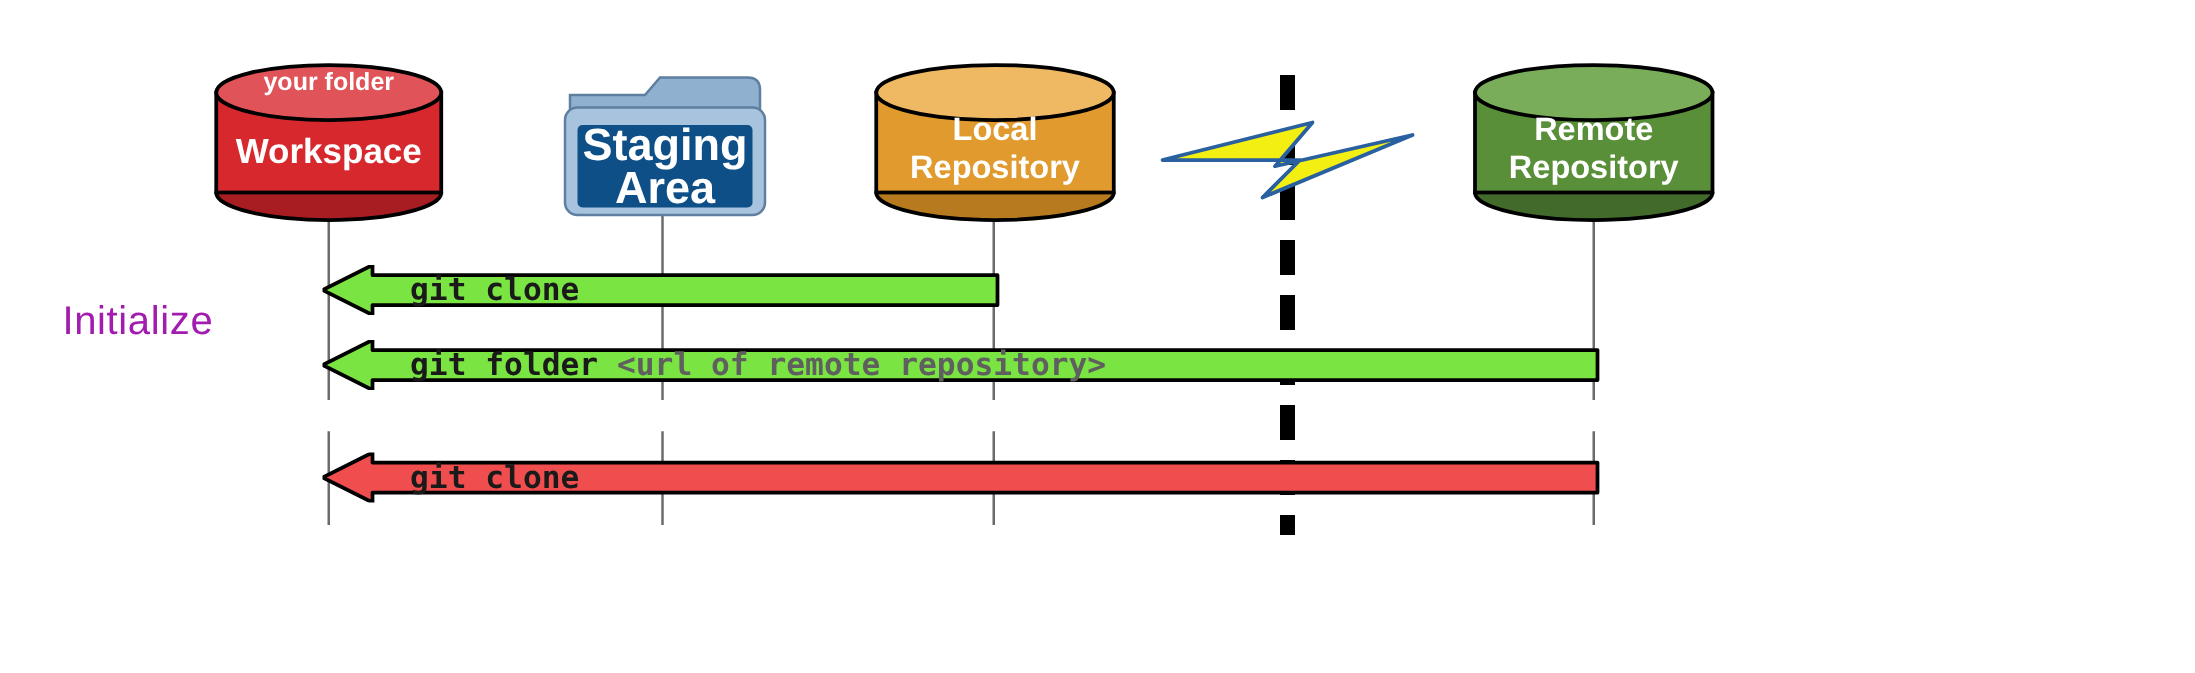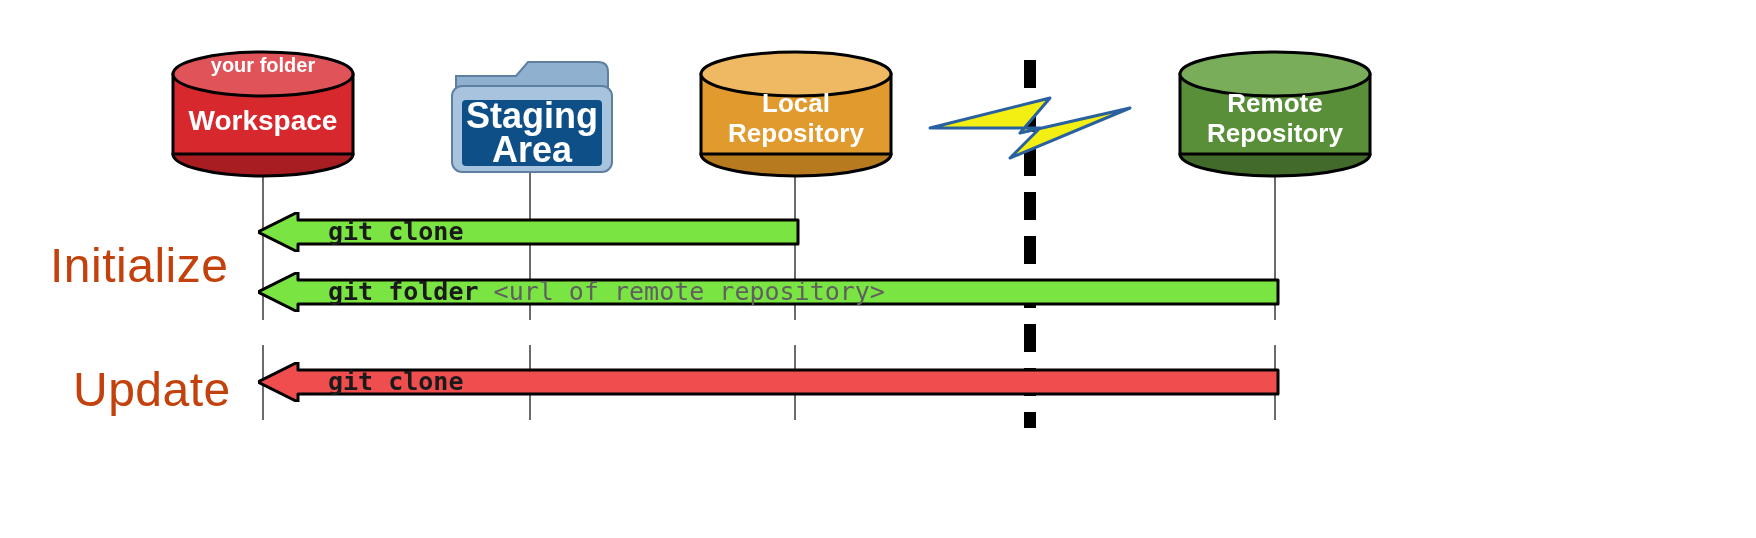--- a/index.html
+++ b/index.html
@@ -1,20 +1,20 @@
 <!DOCTYPE html>
 <html><head>
 <meta charset="utf-8">
 <style>
 html,body{margin:0;padding:0;font-family:"Segoe UI","Helvetica Neue",Arial,sans-serif;background:#fff;color:#222}
 .stage{position:relative;width:1756px;height:538px;overflow:hidden}
 .stage>.abs,.stage svg{position:absolute}
-.row-label{font-size:48px;color:#c2410c;letter-spacing:.5px}
+.row-label{font-size:32px;color:#a21caf;letter-spacing:.5px}
 .cmd{font-family:"DejaVu Sans Mono","Courier New",monospace;font-weight:700;font-size:25px;color:#1a1a1a}
-.cmd .arg{font-weight:400;color:#5f5f5f}
+.cmd .arg{font-weight:700;color:#5f5f5f}
 .cyl-label{fill:#fff;font-weight:700;font-family:"Segoe UI","Helvetica Neue",Arial,sans-serif;text-anchor:middle}
 .cyl-sup{fill:#fff;font-weight:700;font-size:20px;font-family:"Segoe UI",Arial,sans-serif;text-anchor:middle}
 .folder-label{fill:#fff;font-weight:900;text-anchor:middle;font-size:36px}
 </style>
 </head>
 <body>
 <div class="stage">
 
 <svg width="1756" height="538">
   <g stroke="#6b6b6b" stroke-width="2">
@@ -70,21 +70,20 @@
 
 <svg class="abs" style="left:1176px;top:50px" width="198" height="130">
   <ellipse cx="99" cy="104" rx="95" ry="22" fill="#426b2b" stroke="#000" stroke-width="3"></ellipse>
   <rect x="4" y="24" width="190" height="80" fill="#5a8f3a" stroke="#000" stroke-width="3"></rect>
   <ellipse cx="99" cy="24" rx="95" ry="22" fill="#7aad5a" stroke="#000" stroke-width="3"></ellipse>
   <text class="cyl-label" x="99" y="62" font-size="26">Remote</text>
   <text class="cyl-label" x="99" y="92" font-size="26">Repository</text>
 </svg>
 
 <div class="abs row-label" style="left:50px;top:238px">Initialize</div>
-<div class="abs row-label" style="left:73px;top:362px">Update</div>
 
 <svg class="abs" style="left:258px;top:212px" width="545" height="40">
   <polygon points="0,20 40,0 40,8 540,8 540,32 40,32 40,40" fill="#7ae442" stroke="#000" stroke-width="3" stroke-linejoin="round"></polygon>
 </svg>
 <div class="abs cmd" style="left:328px;top:217px"><span>git clone</span></div>
 
 <svg class="abs" style="left:258px;top:272px" width="1025" height="40">
   <polygon points="0,20 40,0 40,8 1020,8 1020,32 40,32 40,40" fill="#7ae442" stroke="#000" stroke-width="3" stroke-linejoin="round"></polygon>
 </svg>
 <div class="abs cmd" style="left:328px;top:277px"><span>git folder</span> <span class="arg">&lt;url of remote repository&gt;</span></div>

